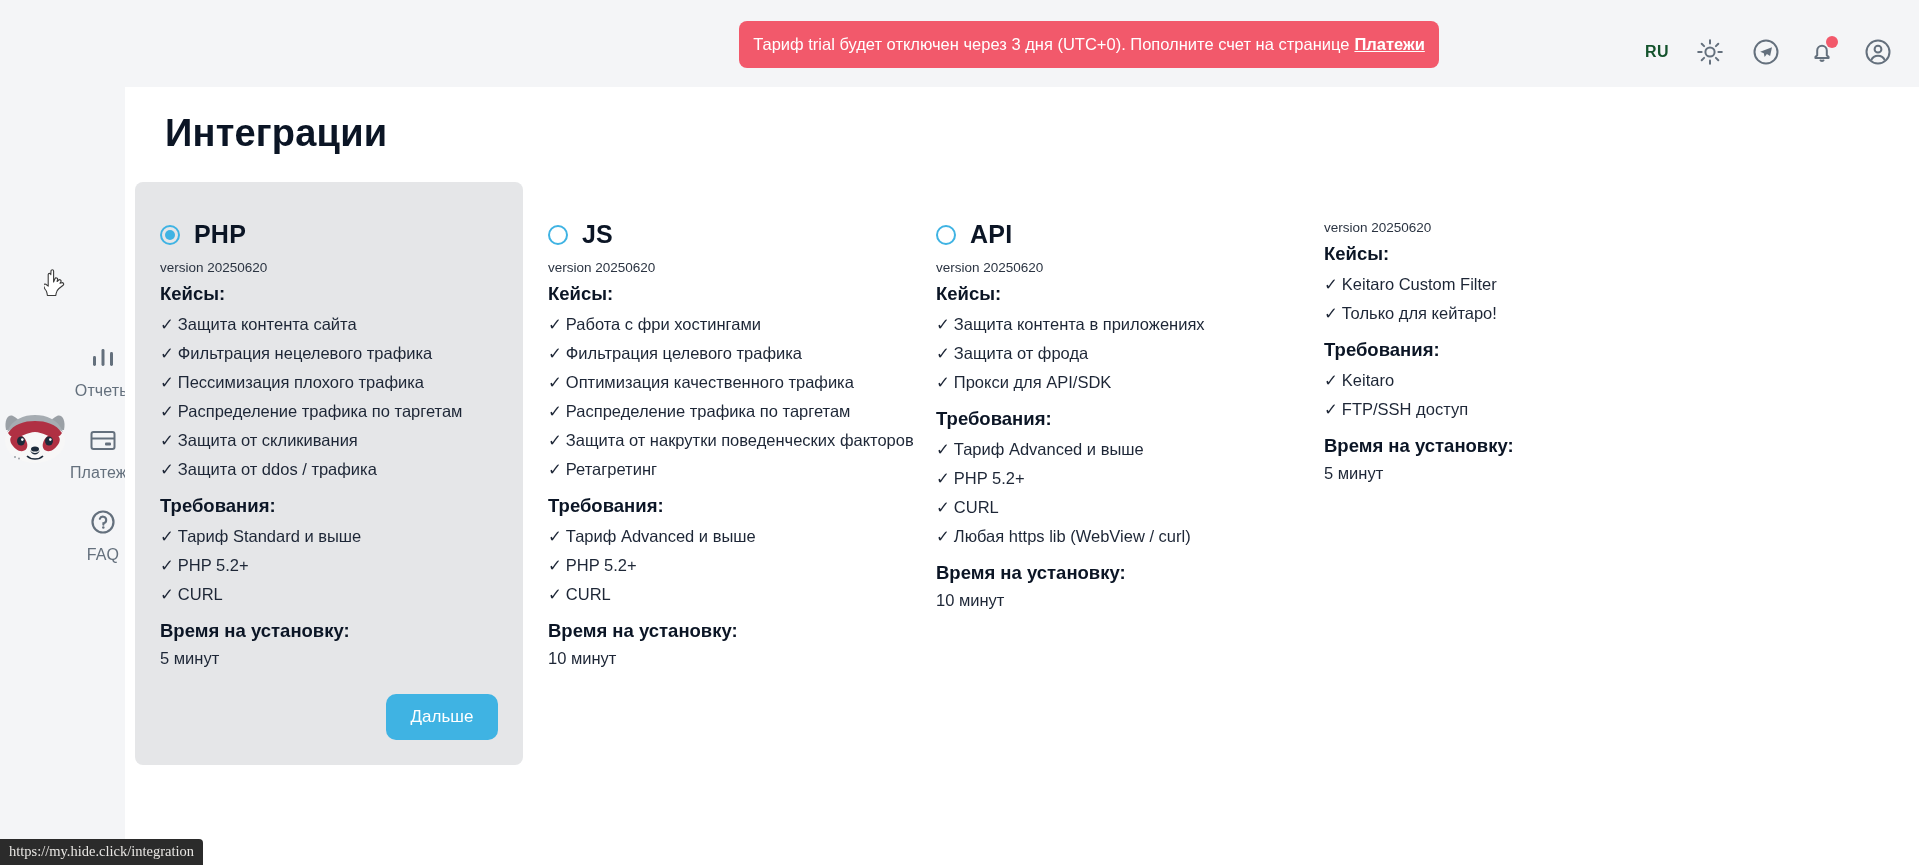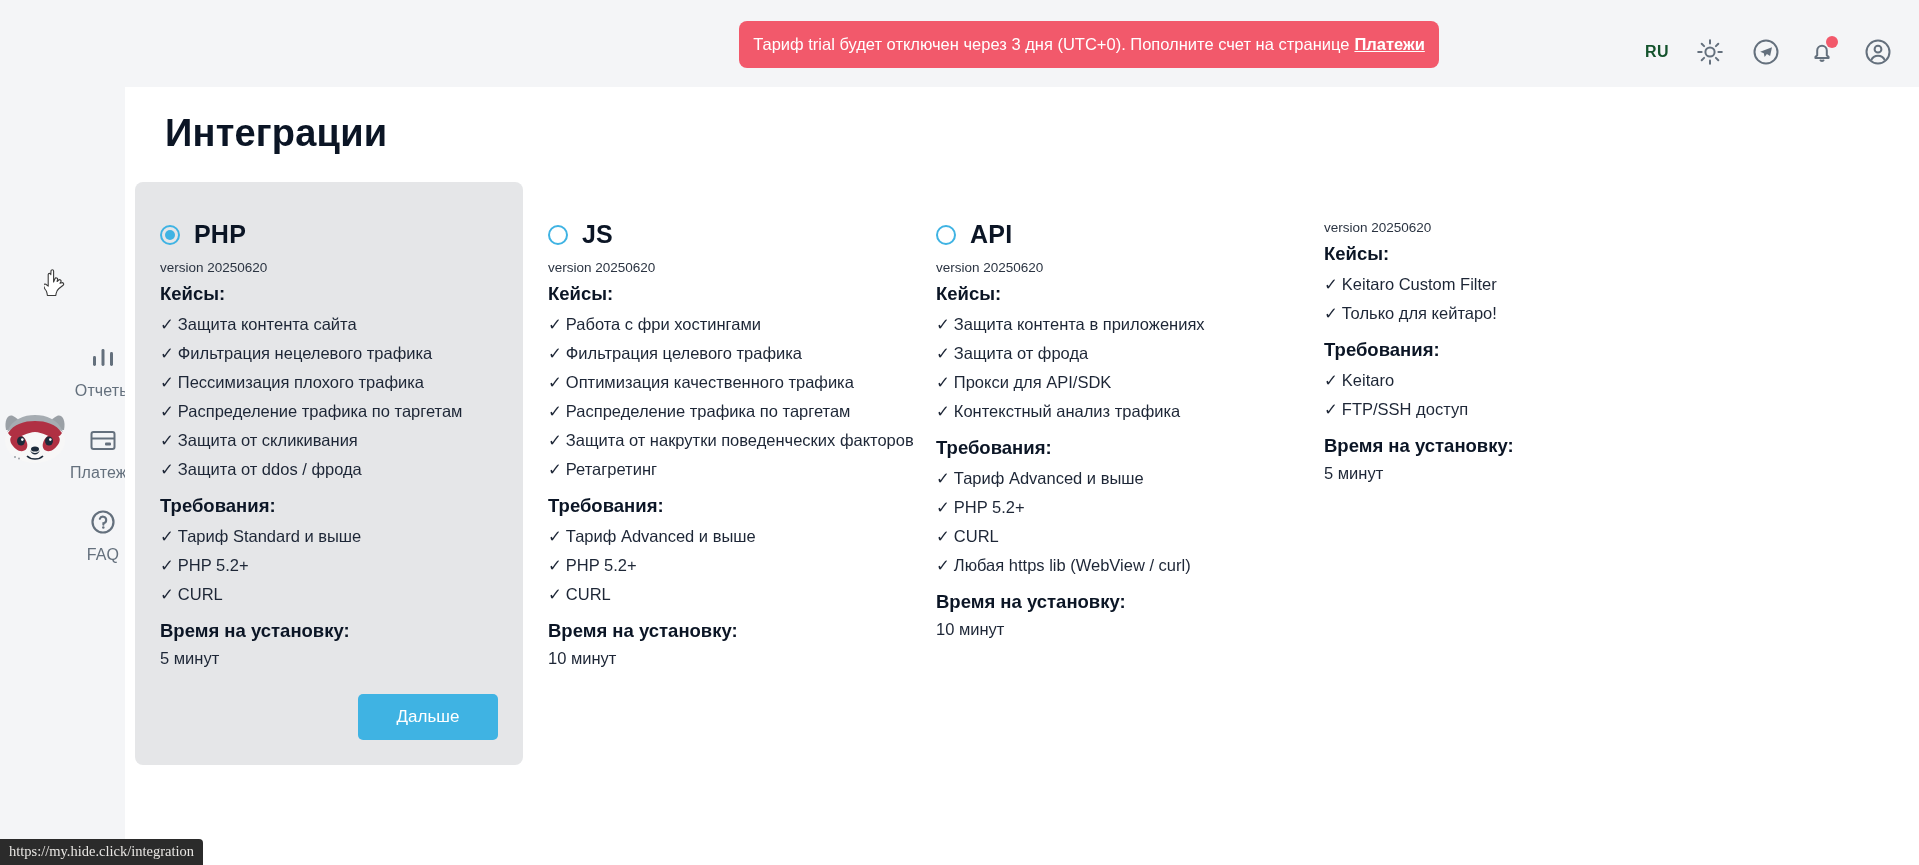--- a/index.html
+++ b/index.html
@@ -109,23 +109,23 @@
   .sec-title.first { margin-top: 0; }
   .li {
     font-size: 16.5px; color: #1d2636;
     line-height: 24px; margin-bottom: 5px; white-space: nowrap;
   }
   .li .chk { margin-right: 4px; }
   .plain { font-size: 16.5px; color: #1d2636; margin-top: 4px; }
 
   .next-btn {
     margin-top: 26px; margin-left: auto;
-    width: 140px; height: 46px;
+    width: 112px; height: 46px;
     background: #3fb3e3; color: #fff;
-    border: none; border-radius: 5px;
+    border: none; border-radius: 10px;
     font-size: 17px; font-family: "Liberation Sans", sans-serif;
     cursor: pointer; display: block;
   }
   .btn-row { display: flex; }
 
   
   .statusbar {
     position: absolute; left: 0; bottom: 0;
     background: #2b2b2b; color: #e8e6e3;
     font-size: 14.5px; padding: 4px 9px 5px 9px;
@@ -263,21 +263,21 @@
           <span class="card-title">PHP</span>
         </div>
         <div class="version">version 20250620</div>
 
         <div class="sec-title first">Кейсы:</div>
         <div class="li"><span class="chk">✓</span><span>Защита контента сайта</span></div>
         <div class="li"><span class="chk">✓</span><span>Фильтрация нецелевого трафика</span></div>
         <div class="li"><span class="chk">✓</span><span>Пессимизация плохого трафика</span></div>
         <div class="li"><span class="chk">✓</span><span>Распределение трафика по таргетам</span></div>
         <div class="li"><span class="chk">✓</span><span>Защита от скликивания</span></div>
-        <div class="li"><span class="chk">✓</span><span>Защита от ddos / фрода</span></div>
+        <div class="li"><span class="chk">✓</span><span>Защита от ddos / трафика</span></div>
 
         <div class="sec-title">Требования:</div>
         <div class="li"><span class="chk">✓</span><span>Тариф Standard и выше</span></div>
         <div class="li"><span class="chk">✓</span><span>PHP 5.2+</span></div>
         <div class="li"><span class="chk">✓</span><span>CURL</span></div>
 
         <div class="sec-title">Время на установку:</div>
         <div class="plain">5 минут</div>
 
         <div class="btn-row">
@@ -313,21 +313,20 @@
         <div class="card-head">
           <span class="radio"></span>
           <span class="card-title">API</span>
         </div>
         <div class="version">version 20250620</div>
 
         <div class="sec-title first">Кейсы:</div>
         <div class="li"><span class="chk">✓</span><span>Защита контента в приложениях</span></div>
         <div class="li"><span class="chk">✓</span><span>Защита от фрода</span></div>
         <div class="li"><span class="chk">✓</span><span>Прокси для API/SDK</span></div>
-        <div class="li"><span class="chk">✓</span><span>Контекстный анализ трафика</span></div>
 
         <div class="sec-title">Требования:</div>
         <div class="li"><span class="chk">✓</span><span>Тариф Advanced и выше</span></div>
         <div class="li"><span class="chk">✓</span><span>PHP 5.2+</span></div>
         <div class="li"><span class="chk">✓</span><span>CURL</span></div>
         <div class="li"><span class="chk">✓</span><span>Любая https lib (WebView / curl)</span></div>
 
         <div class="sec-title">Время на установку:</div>
         <div class="plain">10 минут</div>
       </section>

